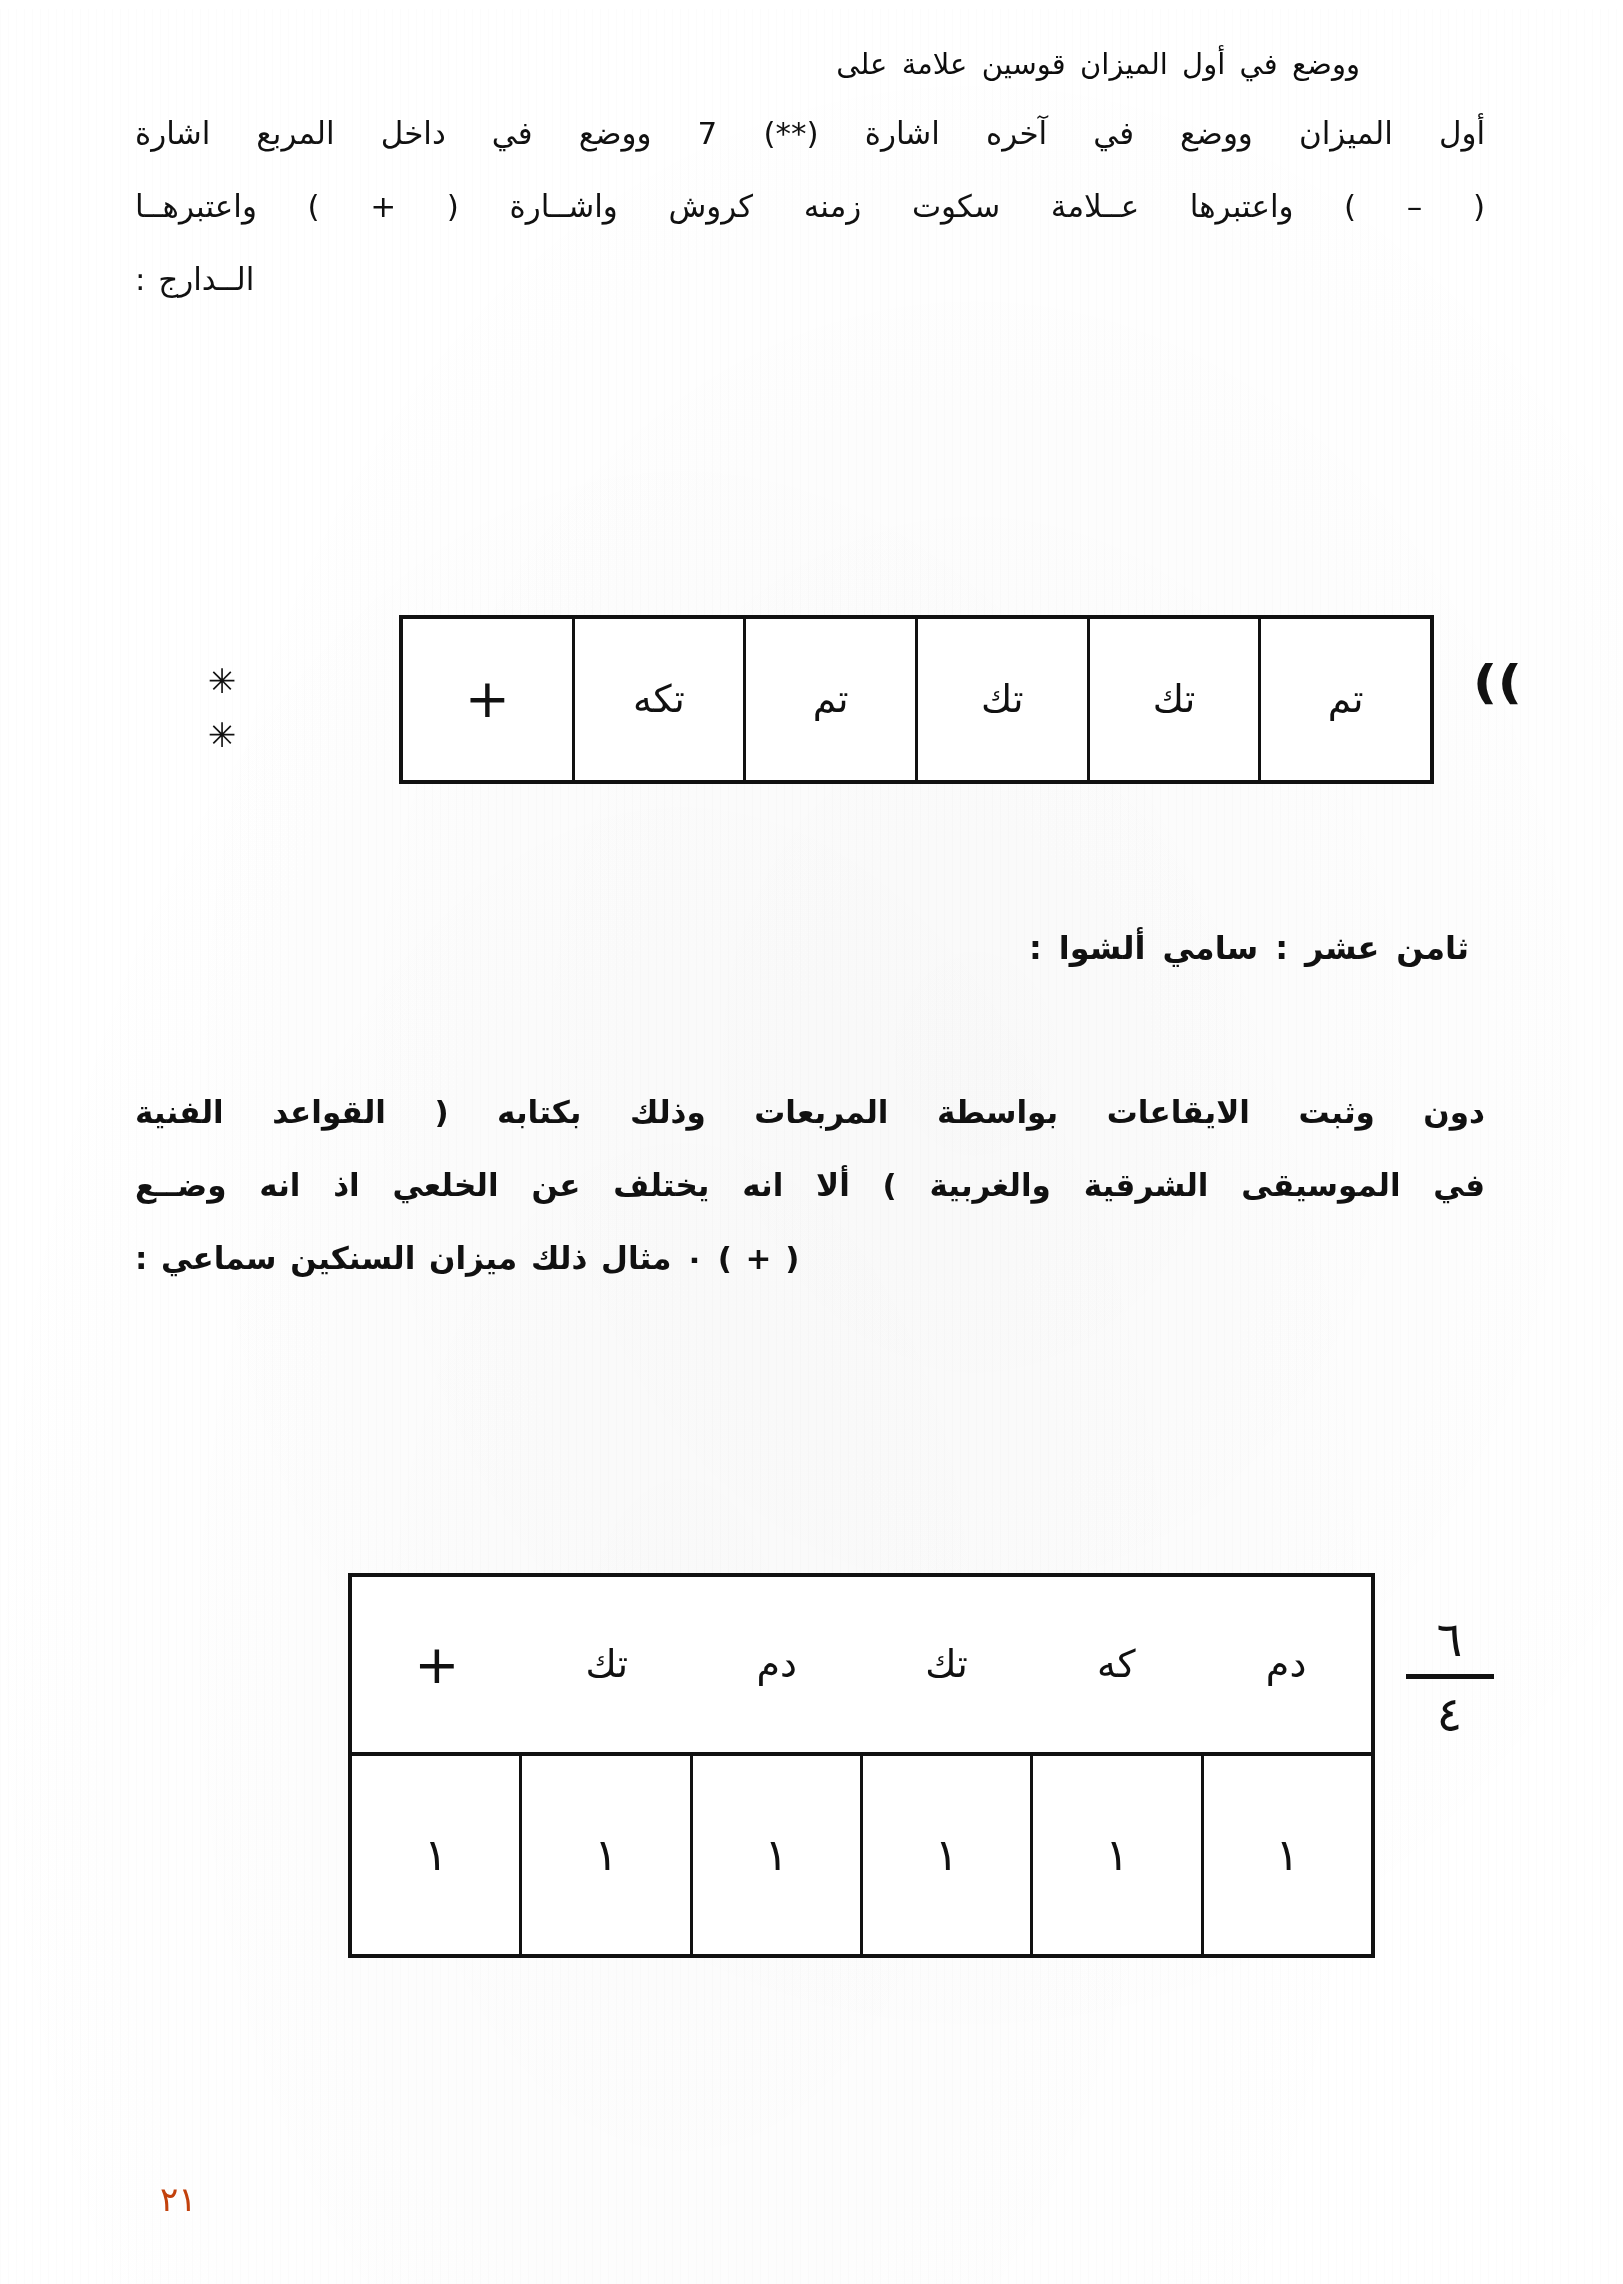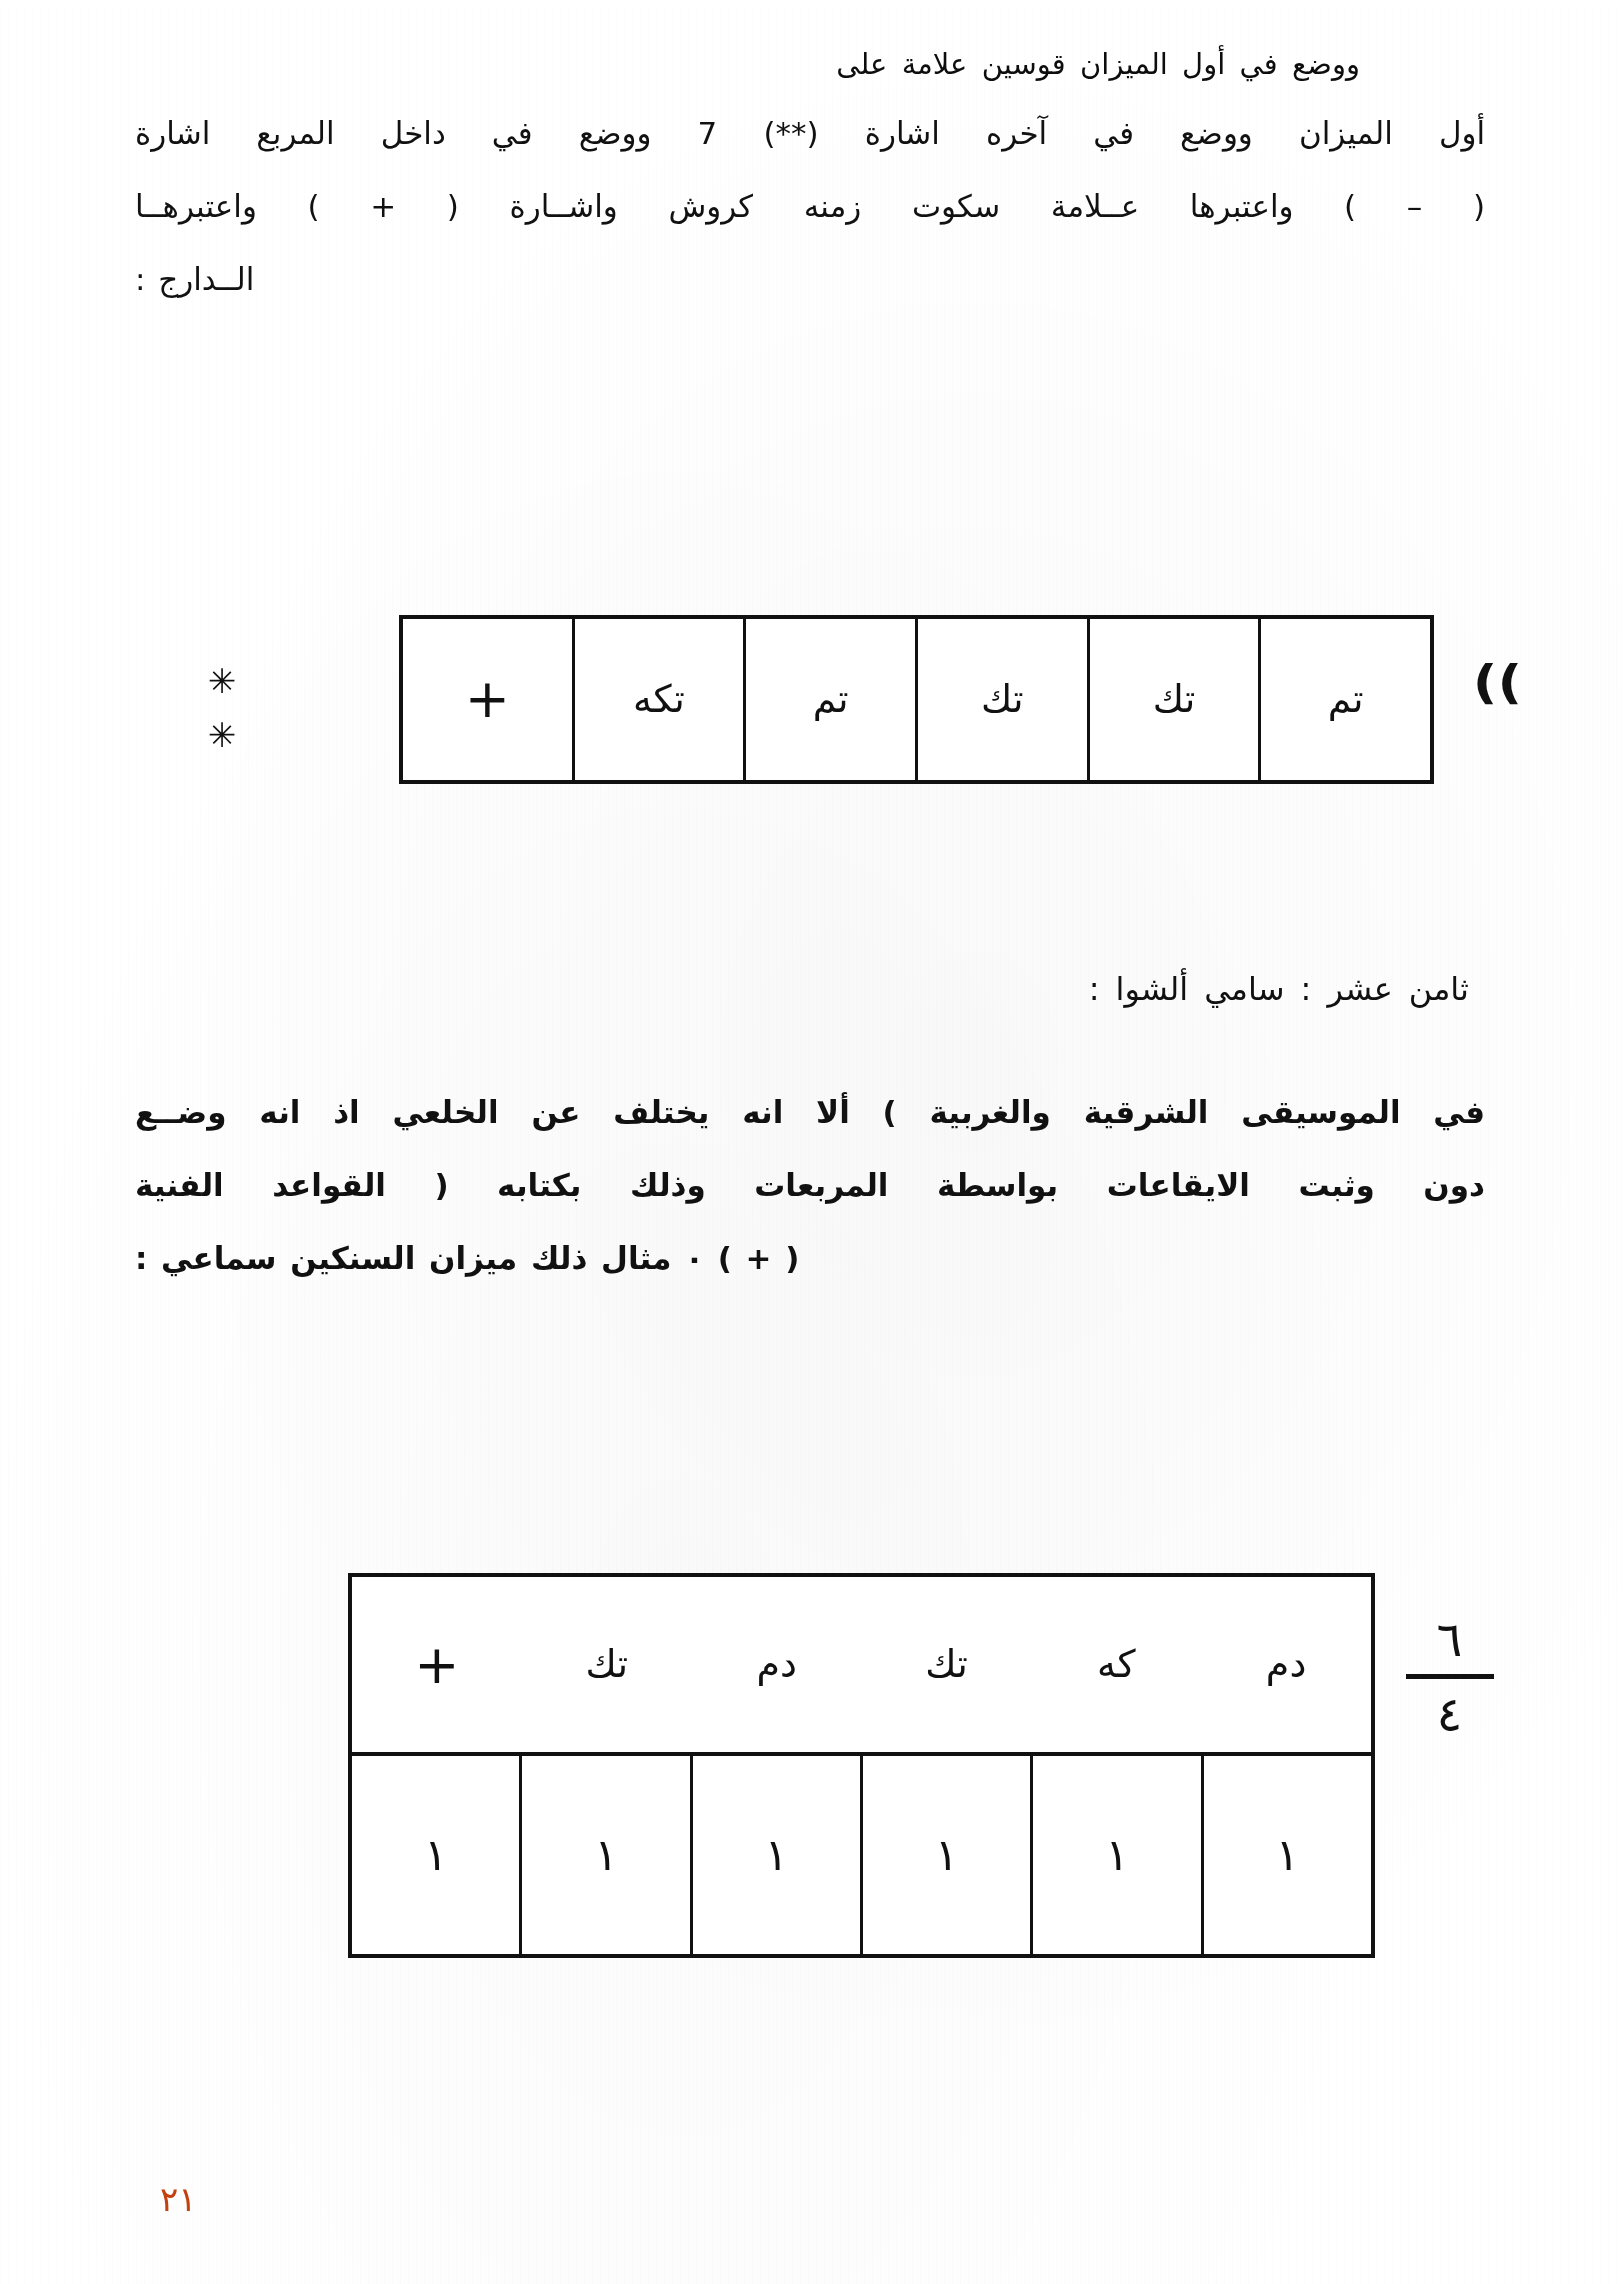--- a/index.html
+++ b/index.html
@@ -66,25 +66,25 @@
   .para1 .ln { display: block; white-space: nowrap; }
   .ln-center { text-align: left; }
   .ln-justify {
     text-align: justify;
     text-align-last: justify;
     white-space: normal;
   }
 
   .heading-shawa {
     position: absolute;
-    top: 961px;
+    top: 920px;
     right: 155px;
     direction: rtl;
     font-size: 32px;
-    font-weight: normal;
+    font-weight: bold;
     letter-spacing: 0.4px;
     word-spacing: 5.9px;
   }
 
   .para2 {
     position: absolute;
     top: 1067px;
     right: 139px;
     width: 1350px;
     direction: rtl;
@@ -259,22 +259,22 @@
   </div>
 
   <div class="asterisks">
     <span>✳</span>
     <span>✳</span>
   </div>
 
   <div class="heading-shawa">ثامن عشر : سامي ألشوا :</div>
 
   <div class="para2">
+    <span class="ln ln-justify">دون وثبت الايقاعات بواسطة المربعات وذلك بكتابه ( القواعد الفنية</span>
     <span class="ln ln-justify">في الموسيقى الشرقية والغربية ) ألا انه يختلف عن الخلعي اذ انه وضــع</span>
-    <span class="ln ln-justify">دون وثبت الايقاعات بواسطة المربعات وذلك بكتابه ( القواعد الفنية</span>
     <span class="ln ln-center">( + ) ٠ مثال ذلك ميزان السنكين سماعي :</span>
   </div>
 
   <div class="timesig">
     <div class="num">٦</div>
     <div class="bar"></div>
     <div class="den">٤</div>
   </div>
 
   <div class="rhythm2">

